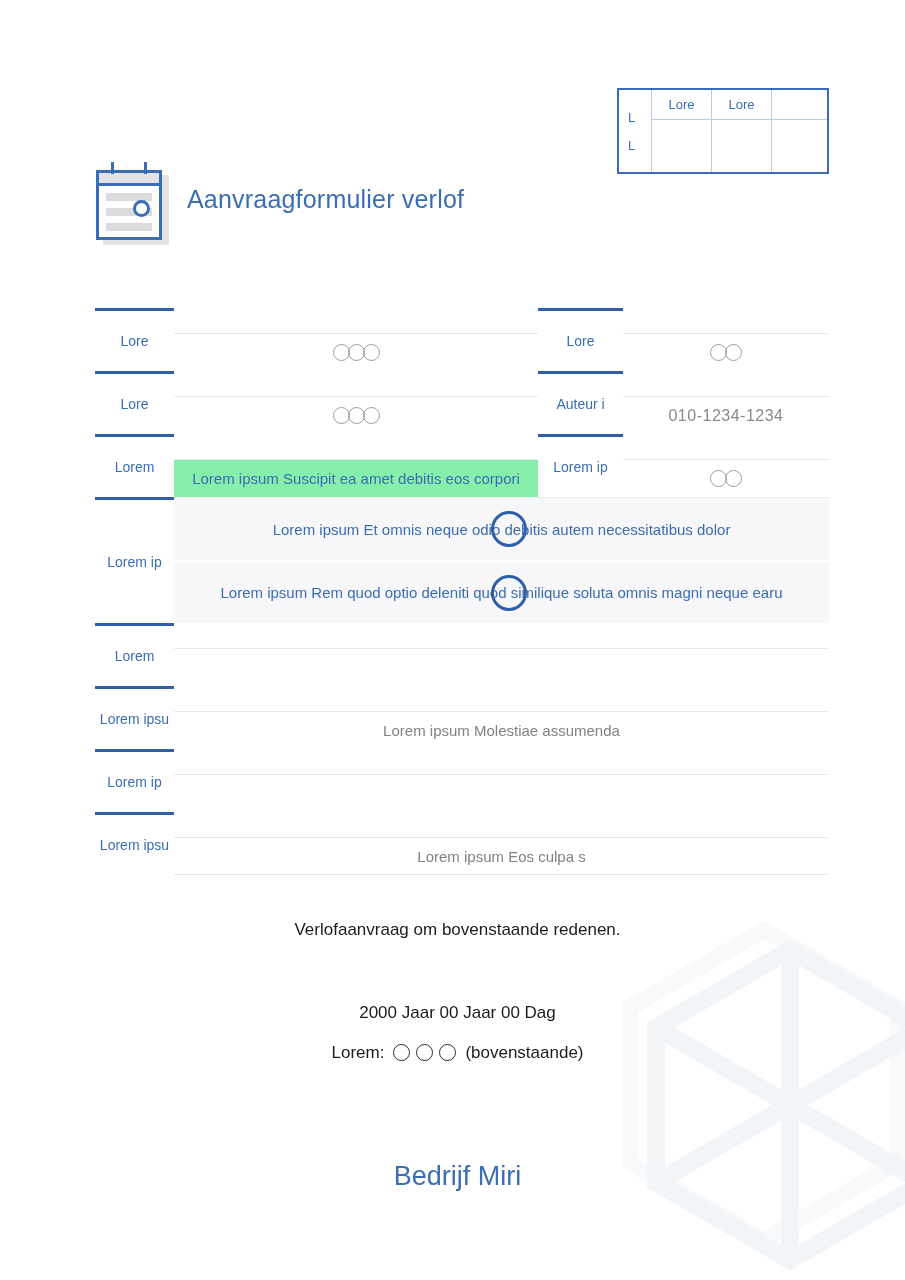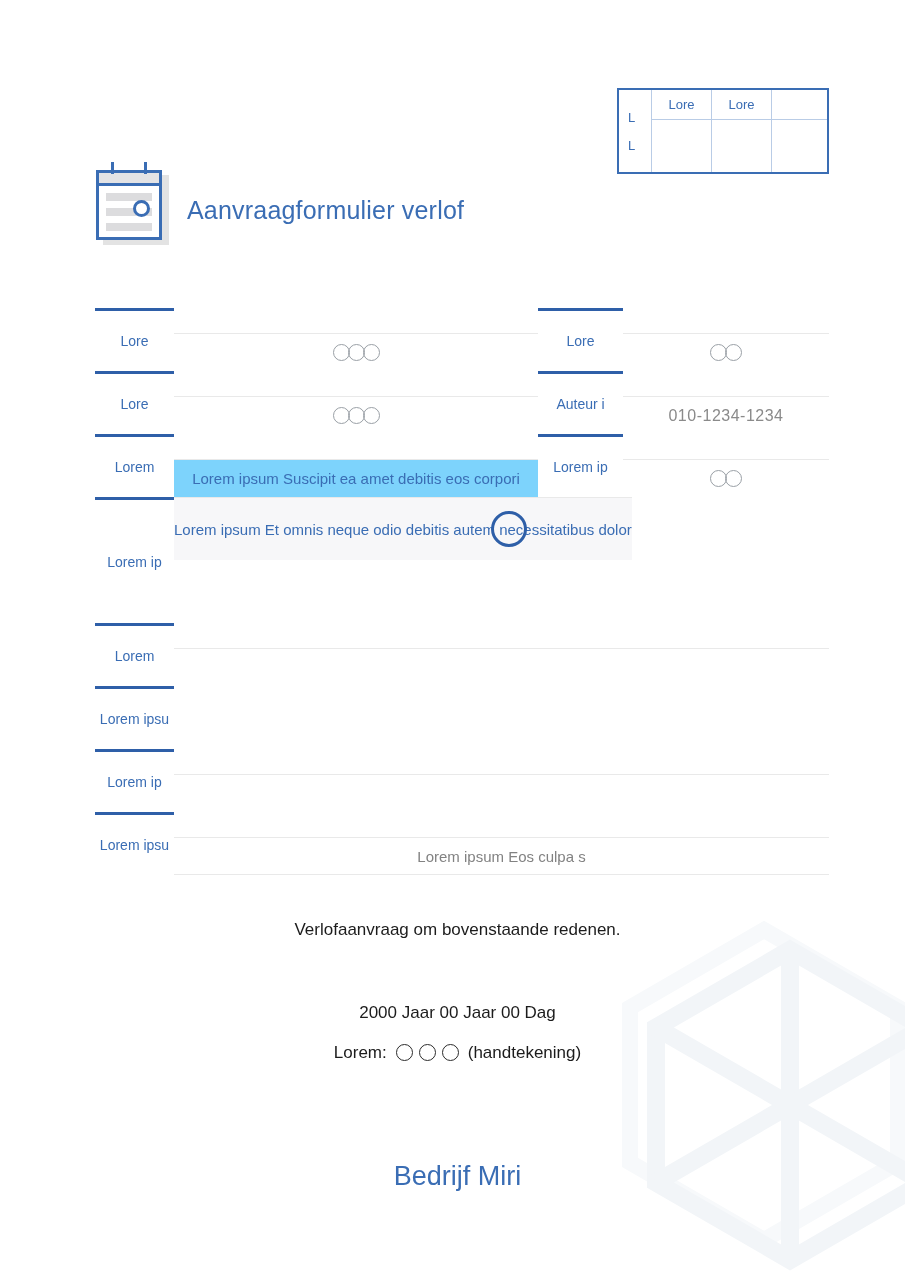--- a/index.html
+++ b/index.html
@@ -48,21 +48,21 @@
     position:absolute; top:-11px; width:3px; height:12px; background:#3a6db4;
   }
   .cal .pin.p1 { left:12px; }
   .cal .pin.p2 { right:12px; }
   .cal .bar { height:8px; background:#dcdcde; margin:7px 7px 0 7px; }
   .cal .dot {
     position:absolute; right:9px; top:27px; width:17px; height:17px;
     border:3px solid #3a6db4; border-radius:50%; background:#ffffff;
   }
   .title {
-    position:absolute; left:187px; top:196px;
+    position:absolute; left:187px; top:185px;
     font-size:25px; color:#3a6db4; letter-spacing:0.2px;
   }
 
   
   .form { position:absolute; left:95px; top:308px; width:734px; }
   .frow { display:flex; height:63px; }
   .frow.tall { height:126px; }
   .lbl {
     width:79px; flex:0 0 79px;
     border-top:3px solid #2e5fa8;
@@ -78,28 +78,28 @@
   }
   .val {
     border-top:1px solid #e9e9e9;
     display:flex; align-items:center; justify-content:center;
     font-size:15px;
     margin-top:25px;
   }
   .v1 { width:364px; flex:0 0 364px; }
   .v2 { width:206px; flex:0 0 206px; }
   .vfull { width:655px; flex:0 0 655px; }
-  .val.shade { background:#7dd3fc; }
+  .val.shade { background:#86efac; }
   .blue-text { color:#3a6db4; }
   .gray-text { color:#828282; }
   .phone { color:#8a8a8a; font-size:16px; letter-spacing:0.5px; }
   .frow:last-child .val { border-bottom:1px solid #e9e9e9;text-align:center; }
 
   
-  .optcol { display:flex; width:655px; flex:0 0 655px; }
+  .optcol { display:flex; flex-direction:column; width:655px; flex:0 0 655px; }
   .opt {
     position:relative; height:63px;
     border-top:1px solid #e9e9e9;
     background:#f7f7f9;
     display:flex; align-items:center; justify-content:center;
     font-size:15px; color:#3a6db4;
   }
   .opt + .opt { border-top:2px solid #ffffff; }
   .mark {
     position:absolute; left:317px; top:50%; transform:translateY(-50%);
@@ -218,30 +218,35 @@
       </div>
     </div>
 
     <div class="frow tall">
       <div class="lbl">Lorem ip</div>
       <div class="optcol">
         <div class="opt">
           <span>Lorem ipsum Et omnis neque odio debitis autem necessitatibus dolor</span>
           <span class="mark"></span>
         </div>
+        <div class="opt">
+          <span>Lorem ipsum Rem quod optio deleniti quod similique soluta omnis magni neque earu</span>
+          <span class="mark"></span>
+        </div>
       </div>
     </div>
 
     <div class="frow">
       <div class="lbl">Lorem</div>
       <div class="val vfull gray-text"></div>
     </div>
 
     <div class="frow">
       <div class="lbl">Lorem ipsu</div>
+      <div class="val vfull gray-text">Lorem ipsum Molestiae assumenda</div>
     </div>
 
     <div class="frow">
       <div class="lbl">Lorem ip</div>
       <div class="val vfull gray-text"></div>
     </div>
 
     <div class="frow">
       <div class="lbl">Lorem ipsu</div>
       <div class="val vfull gray-text">Lorem ipsum Eos culpa s</div>
@@ -249,17 +254,17 @@
 
   </div>
 
   <div class="statement">Verlofaanvraag om bovenstaande redenen.</div>
   <div class="dateline">2000 Jaar 00 Jaar 00 Dag</div>
   <div class="authline">
     <span>Lorem:</span><span class="sigrings">
         <span class="ring"></span>
         <span class="ring"></span>
         <span class="ring"></span>
-      </span><span>(handtekening)</span>
+      </span><span>(bovenstaande)</span>
   </div>
   <div class="company">Bedrijf Miri</div>
 
 </div>
 
 </body></html>

